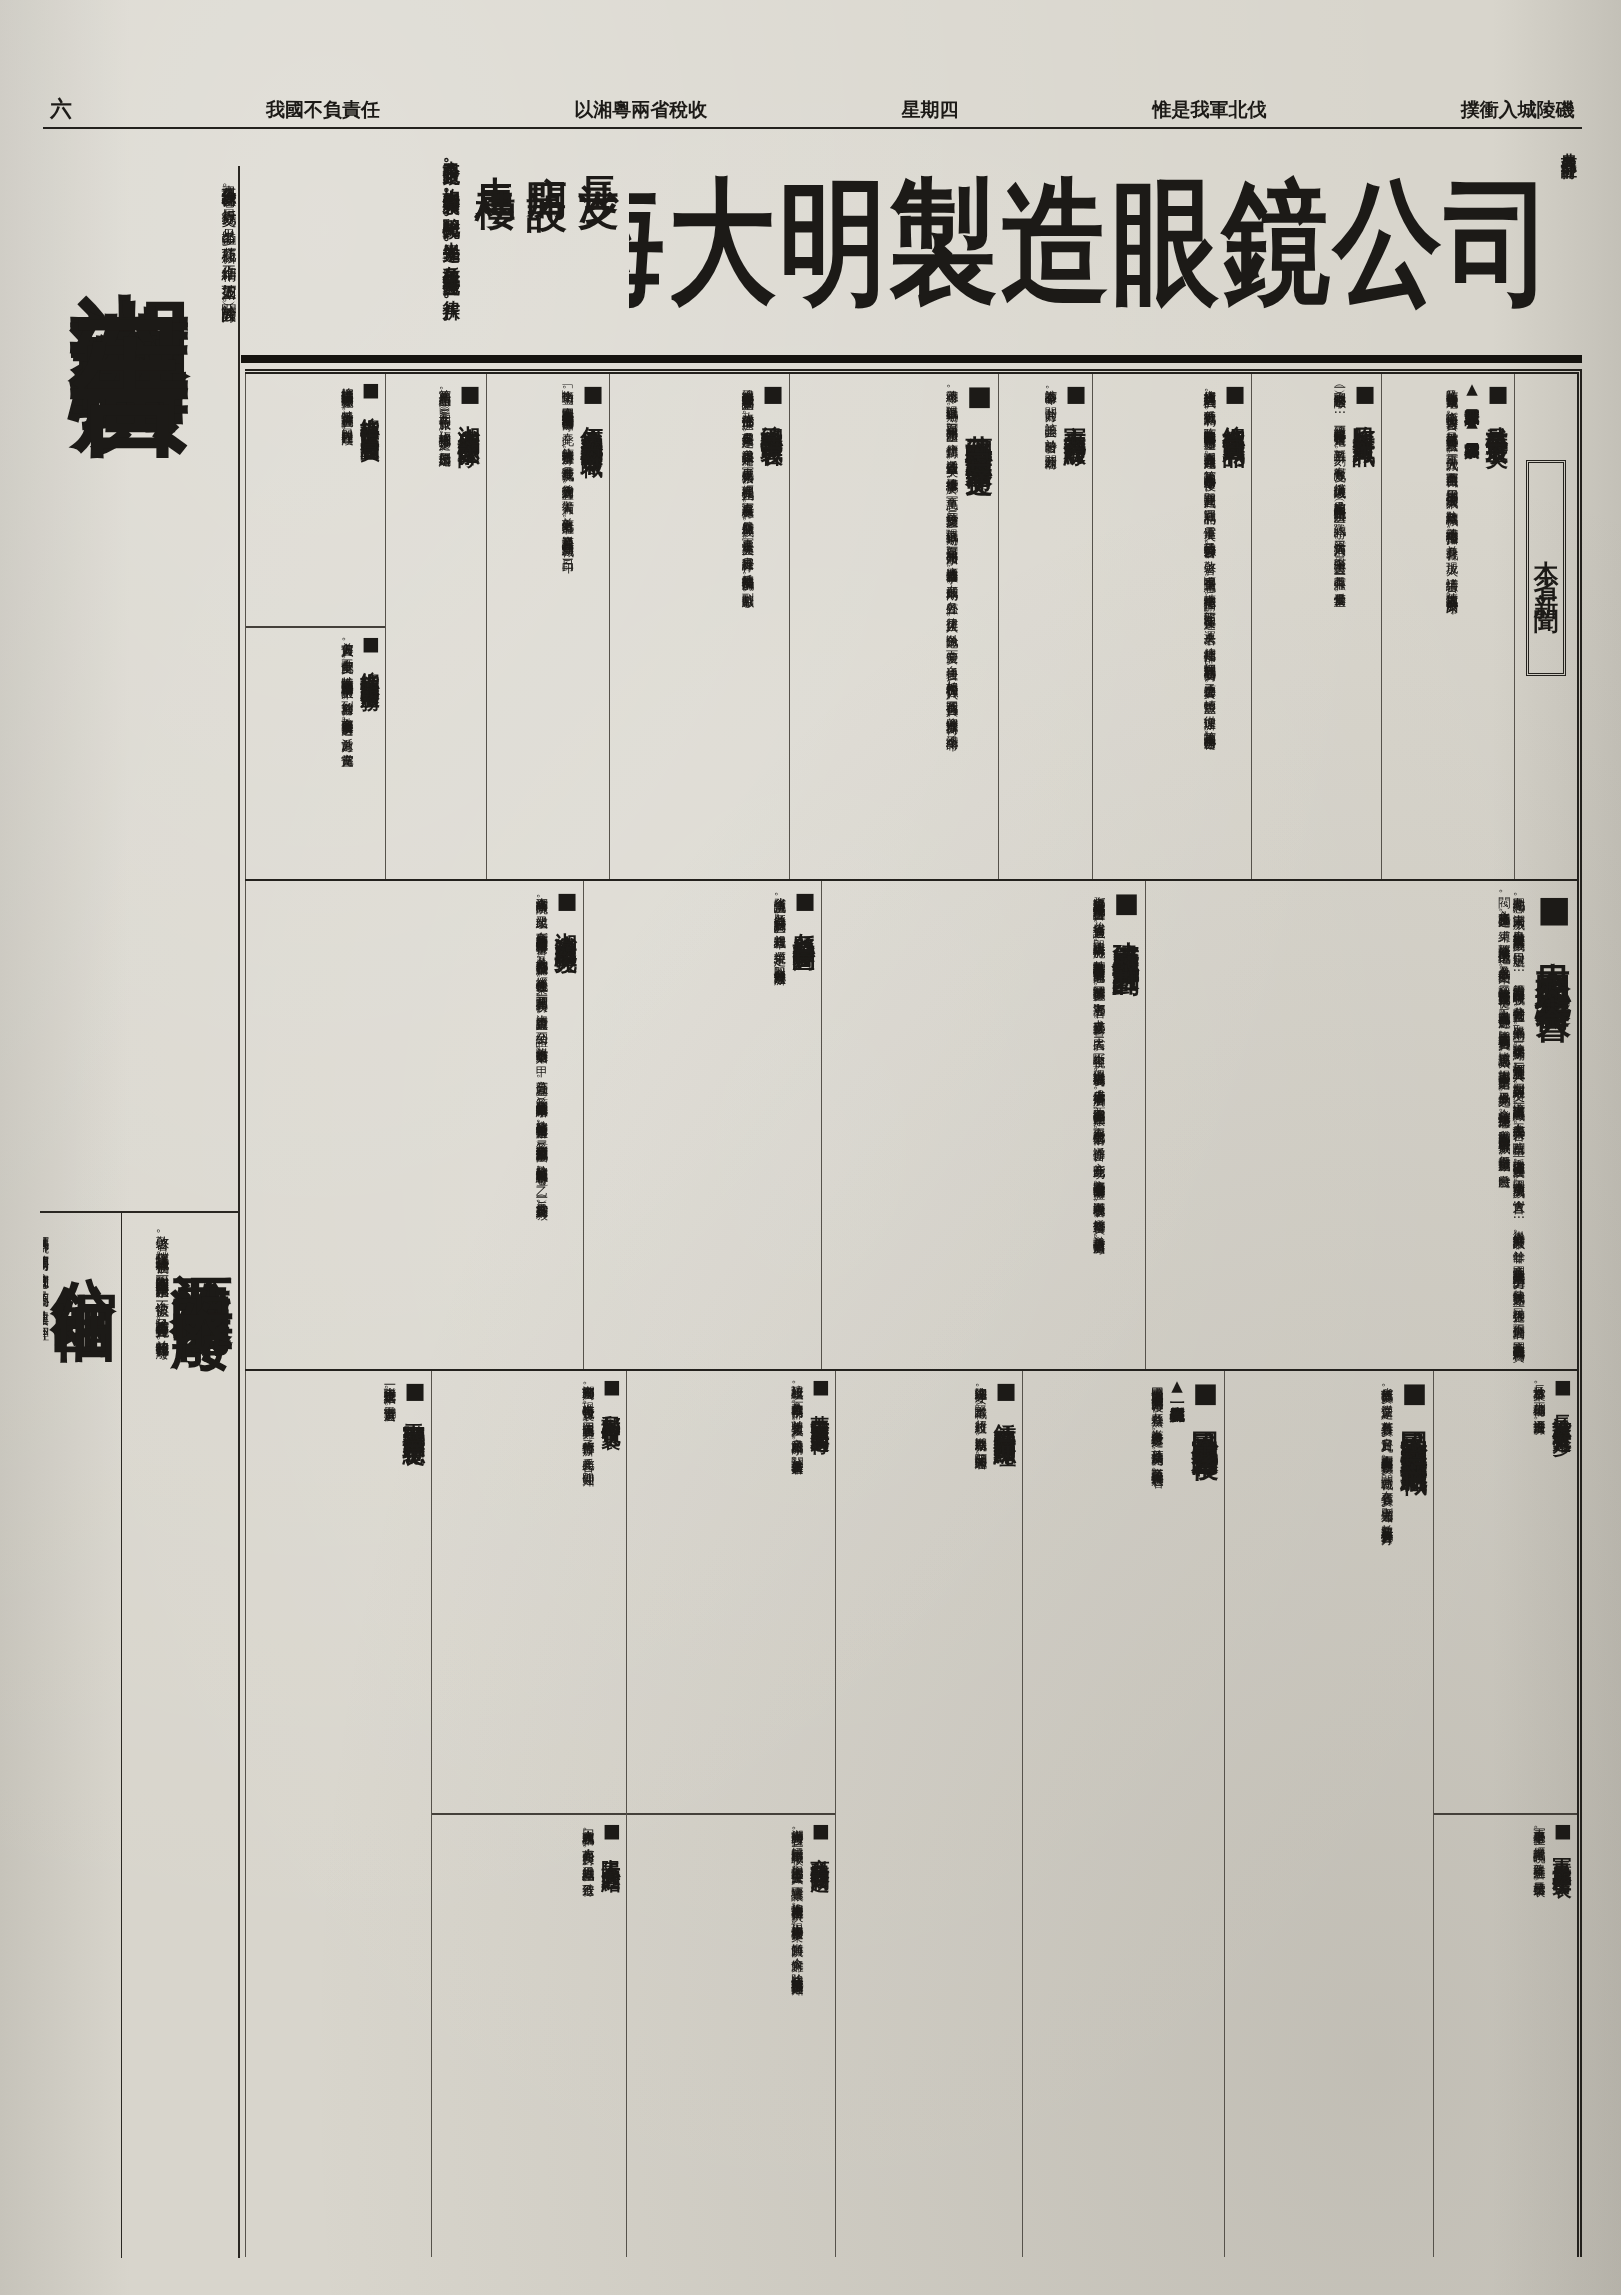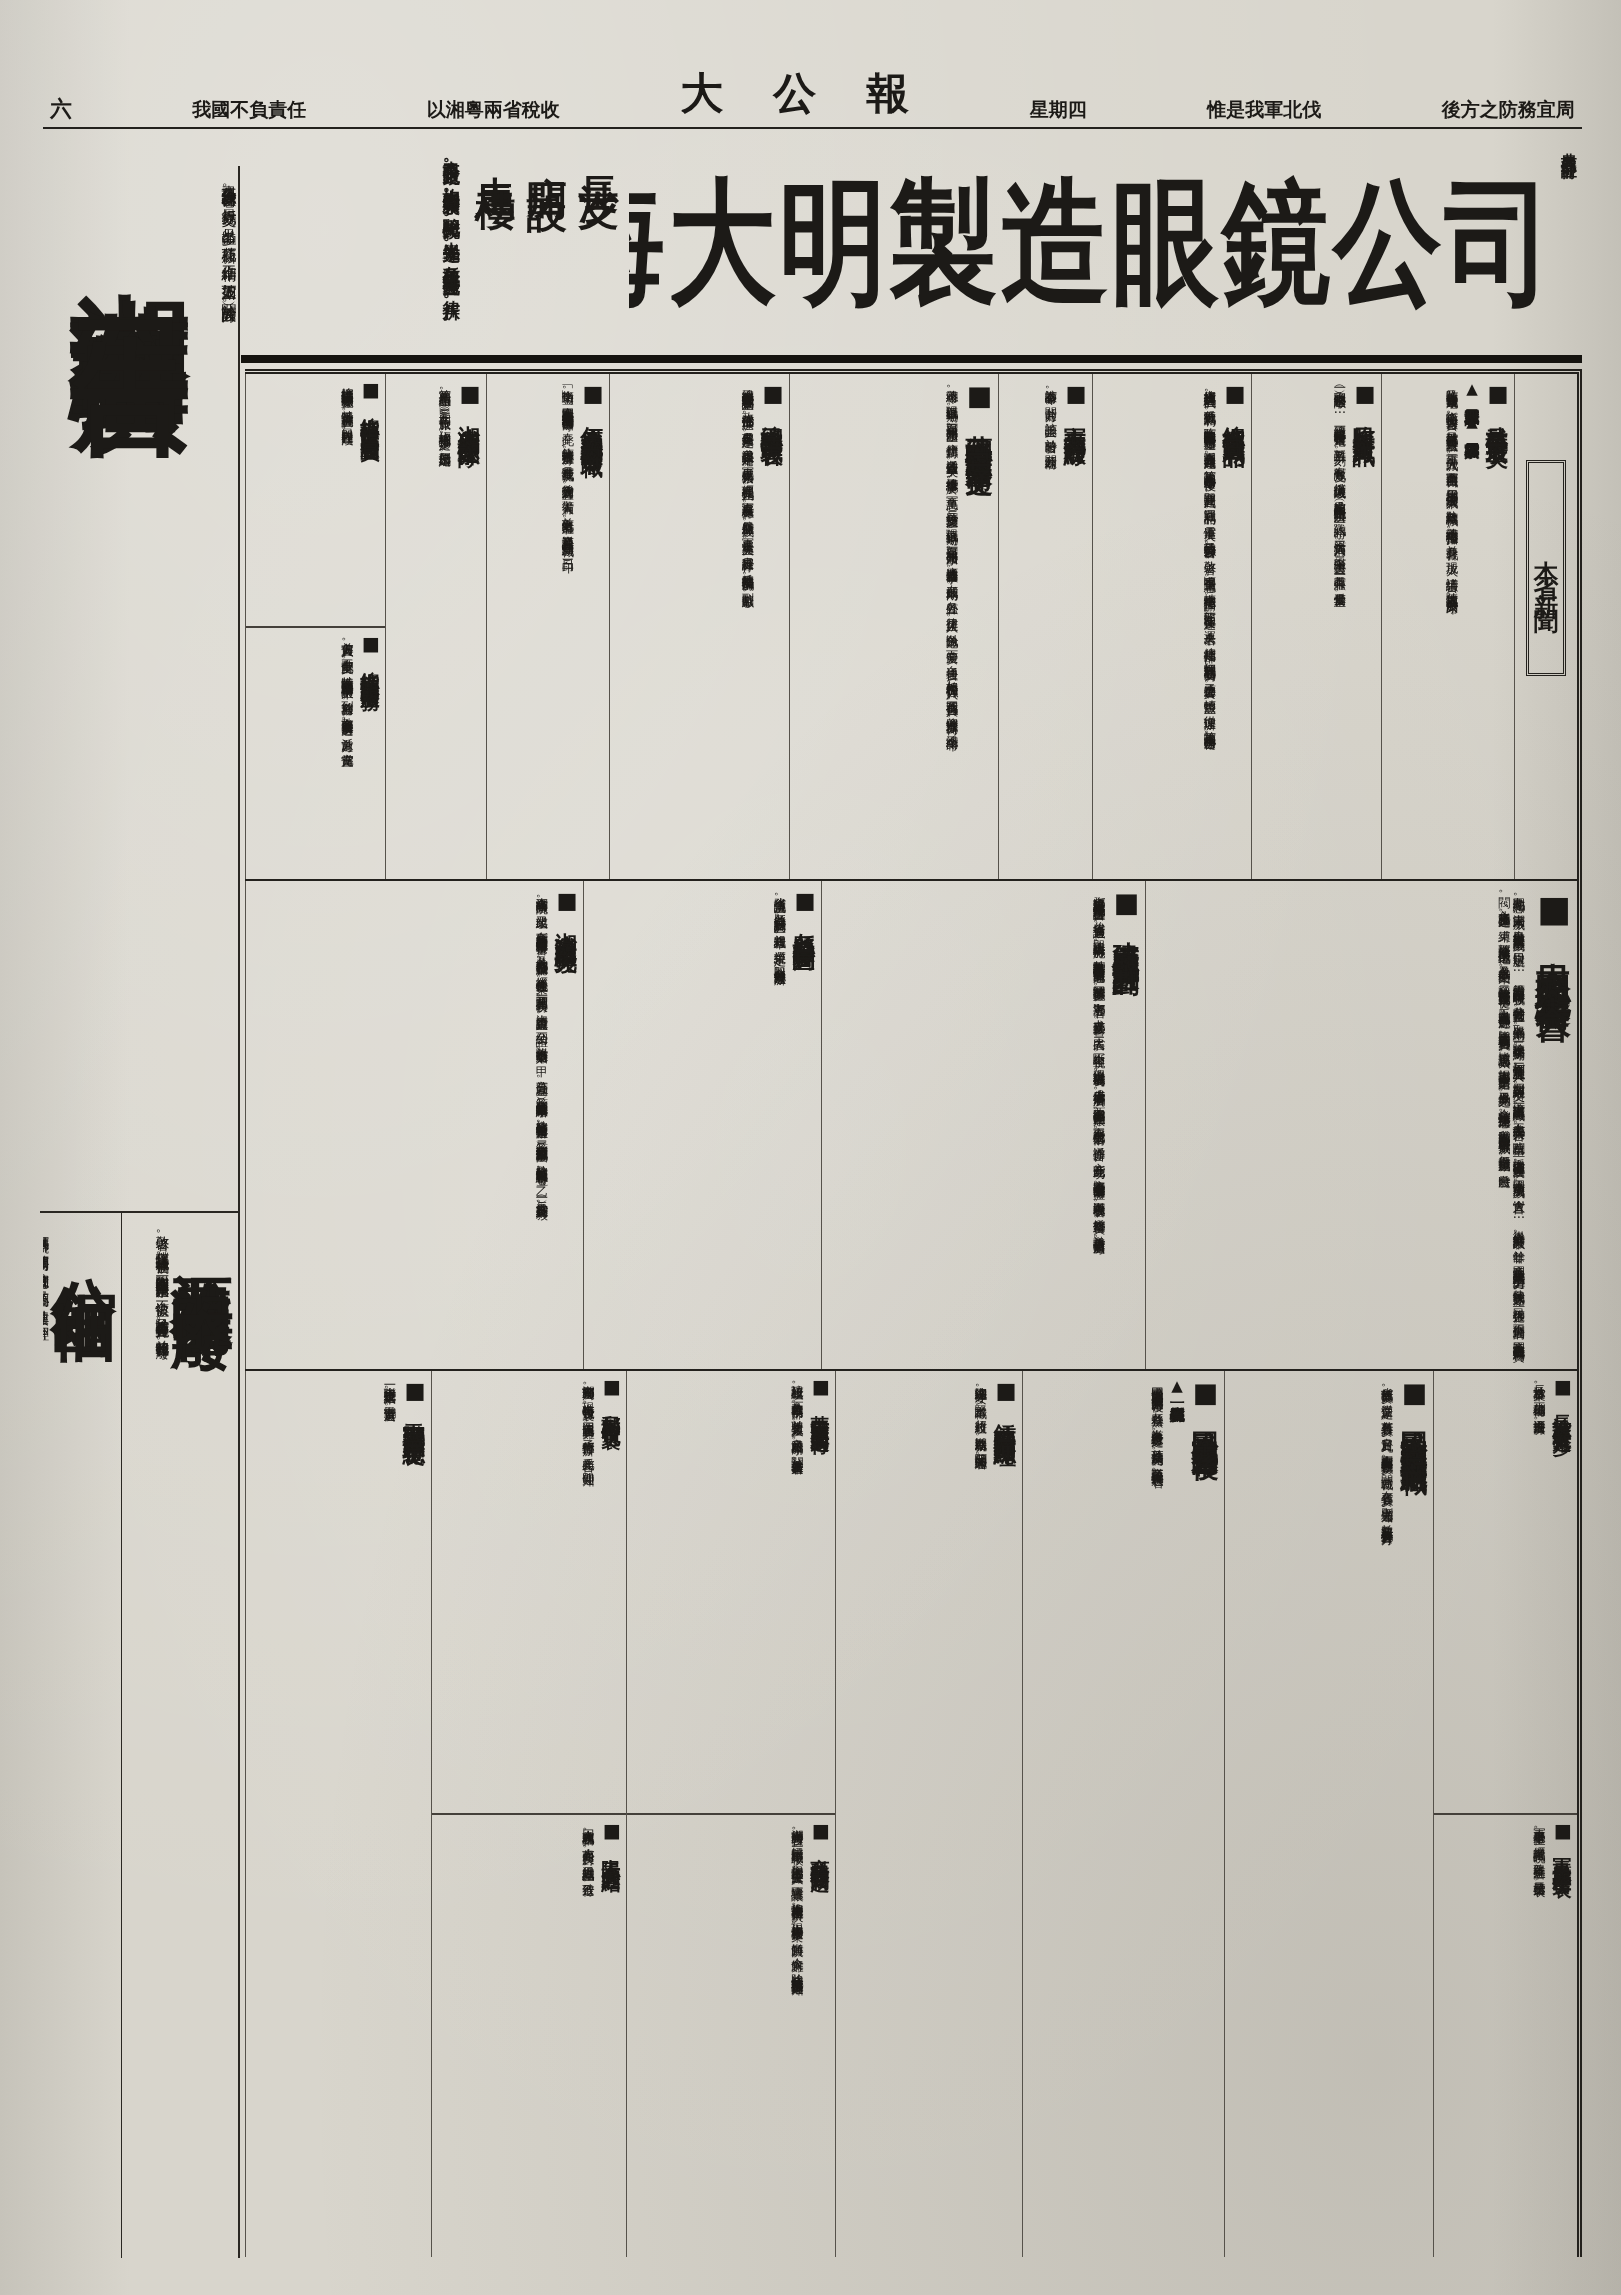--- a/index.html
+++ b/index.html
@@ -100,24 +100,23 @@
     font-size:24.5px;font-weight:bold;letter-spacing:16px;
     display:flex;align-items:center;justify-content:center;padding-top:10px;box-sizing:border-box;
   }
 </style>
 </head>
 <body>
 
 <div id="page">
 
   <div id="masthead">
-    <div class="mh-item">後方之防務宜周</div>
+    <div class="mh-item">撲衝入城陵磯</div>
     <div class="mh-item">惟是我軍北伐</div>
     <div class="mh-item">星期四</div>
-    <div class="mh-item mh-paper">大公報</div>
     <div class="mh-item">以湘粵兩省稅收</div>
     <div class="mh-item">我國不負責任</div>
     <div class="mh-item mh-page">六</div>
   </div>
 
   <div id="adbanner">
     <div id="ad-reg">農商部註冊</div>
     <div id="ad-title">上海大明製造眼鏡公司</div>
     <div id="ad-branch">
       <div class="bcol">長沙支</div>

